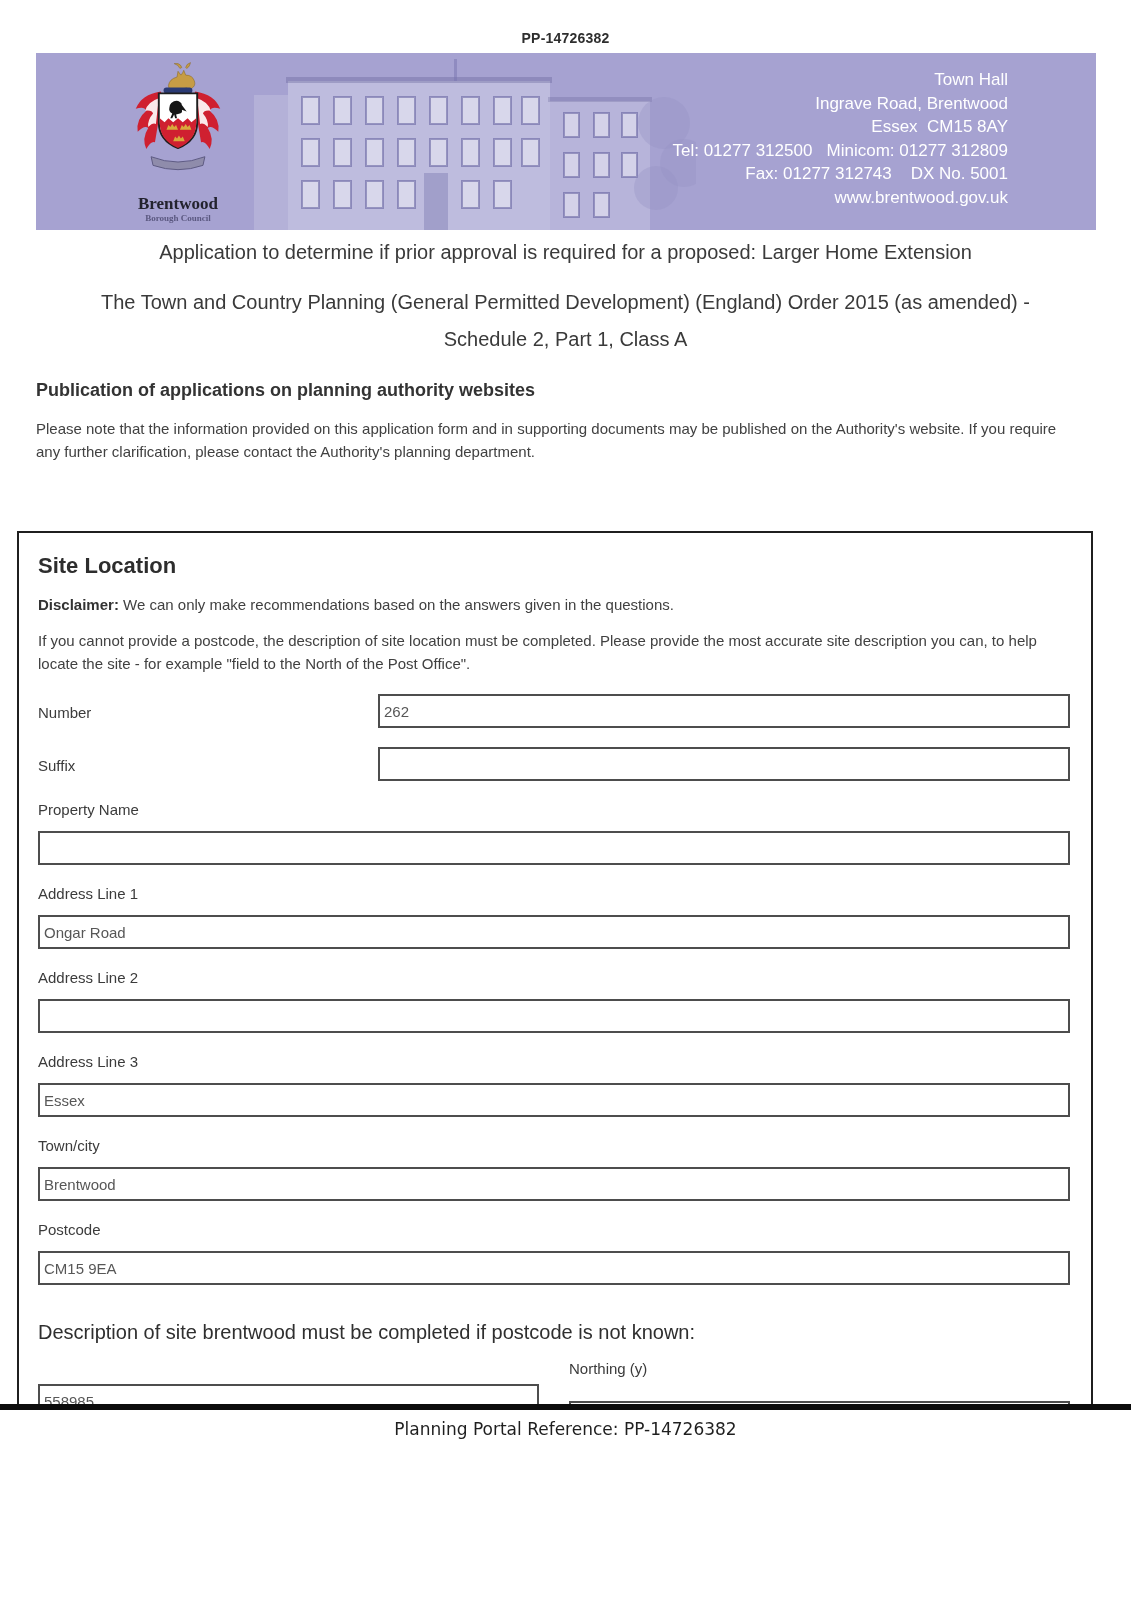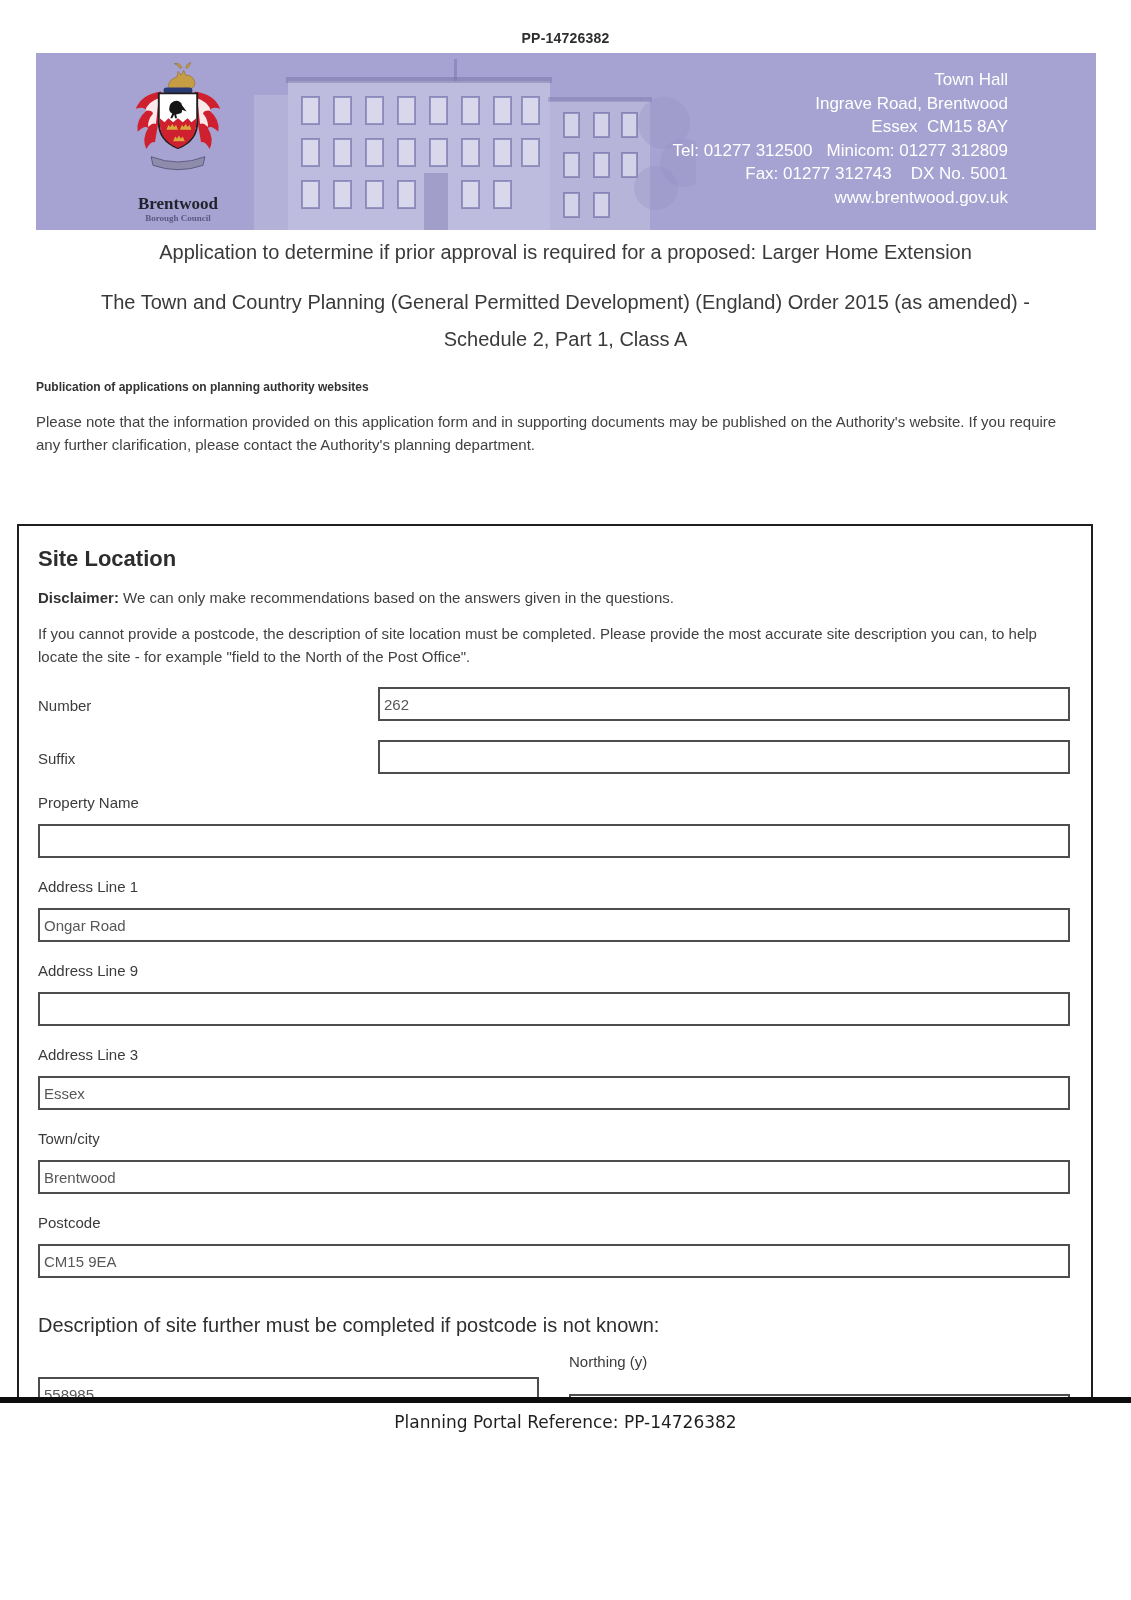--- a/index.html
+++ b/index.html
@@ -83,21 +83,21 @@
   .doc-subtitle {
     margin: 20px 60px 0;
     text-align: center;
     font-size: 20px;
     font-weight: normal;
     color: #3a3a3a;
     line-height: 37px;
   }
   .pub-heading {
     margin: 22px 36px 0;
-    font-size: 12px;
+    font-size: 18px;
     font-weight: bold;
     color: #333333;
   }
   .pub-text {
     margin: 16px 36px 0;
     font-size: 15px;
     line-height: 23px;
     color: #414141;
     max-width: 1035px;
   }
@@ -316,40 +316,40 @@
     <label>Property Name</label>
     <input type="text" value="" style="">
   </div>
 
   <div class="field-stacked">
     <label>Address Line 1</label>
     <input type="text" value="Ongar Road" style="">
   </div>
 
   <div class="field-stacked">
-    <label>Address Line 9</label>
+    <label>Address Line 2</label>
     <input type="text" value="" style="">
   </div>
 
   <div class="field-stacked">
     <label>Address Line 3</label>
     <input type="text" value="Essex" style="">
   </div>
 
   <div class="field-stacked">
     <label>Town/city</label>
     <input type="text" value="Brentwood" style="">
   </div>
 
   <div class="field-stacked">
     <label>Postcode</label>
     <input type="text" value="CM15 9EA" style="">
   </div>
 
-  <div class="desc-heading">Description of site further must be completed if postcode is not known:</div>
+  <div class="desc-heading">Description of site brentwood must be completed if postcode is not known:</div>
 
   <div class="coord-row">
     <div class="coord-col">
       <input type="text" value="558985" style="">
     </div>
     <div class="coord-col">
       <label>Northing (y)</label>
       <input type="text" value="194588" style="">
     </div>
   </div>

